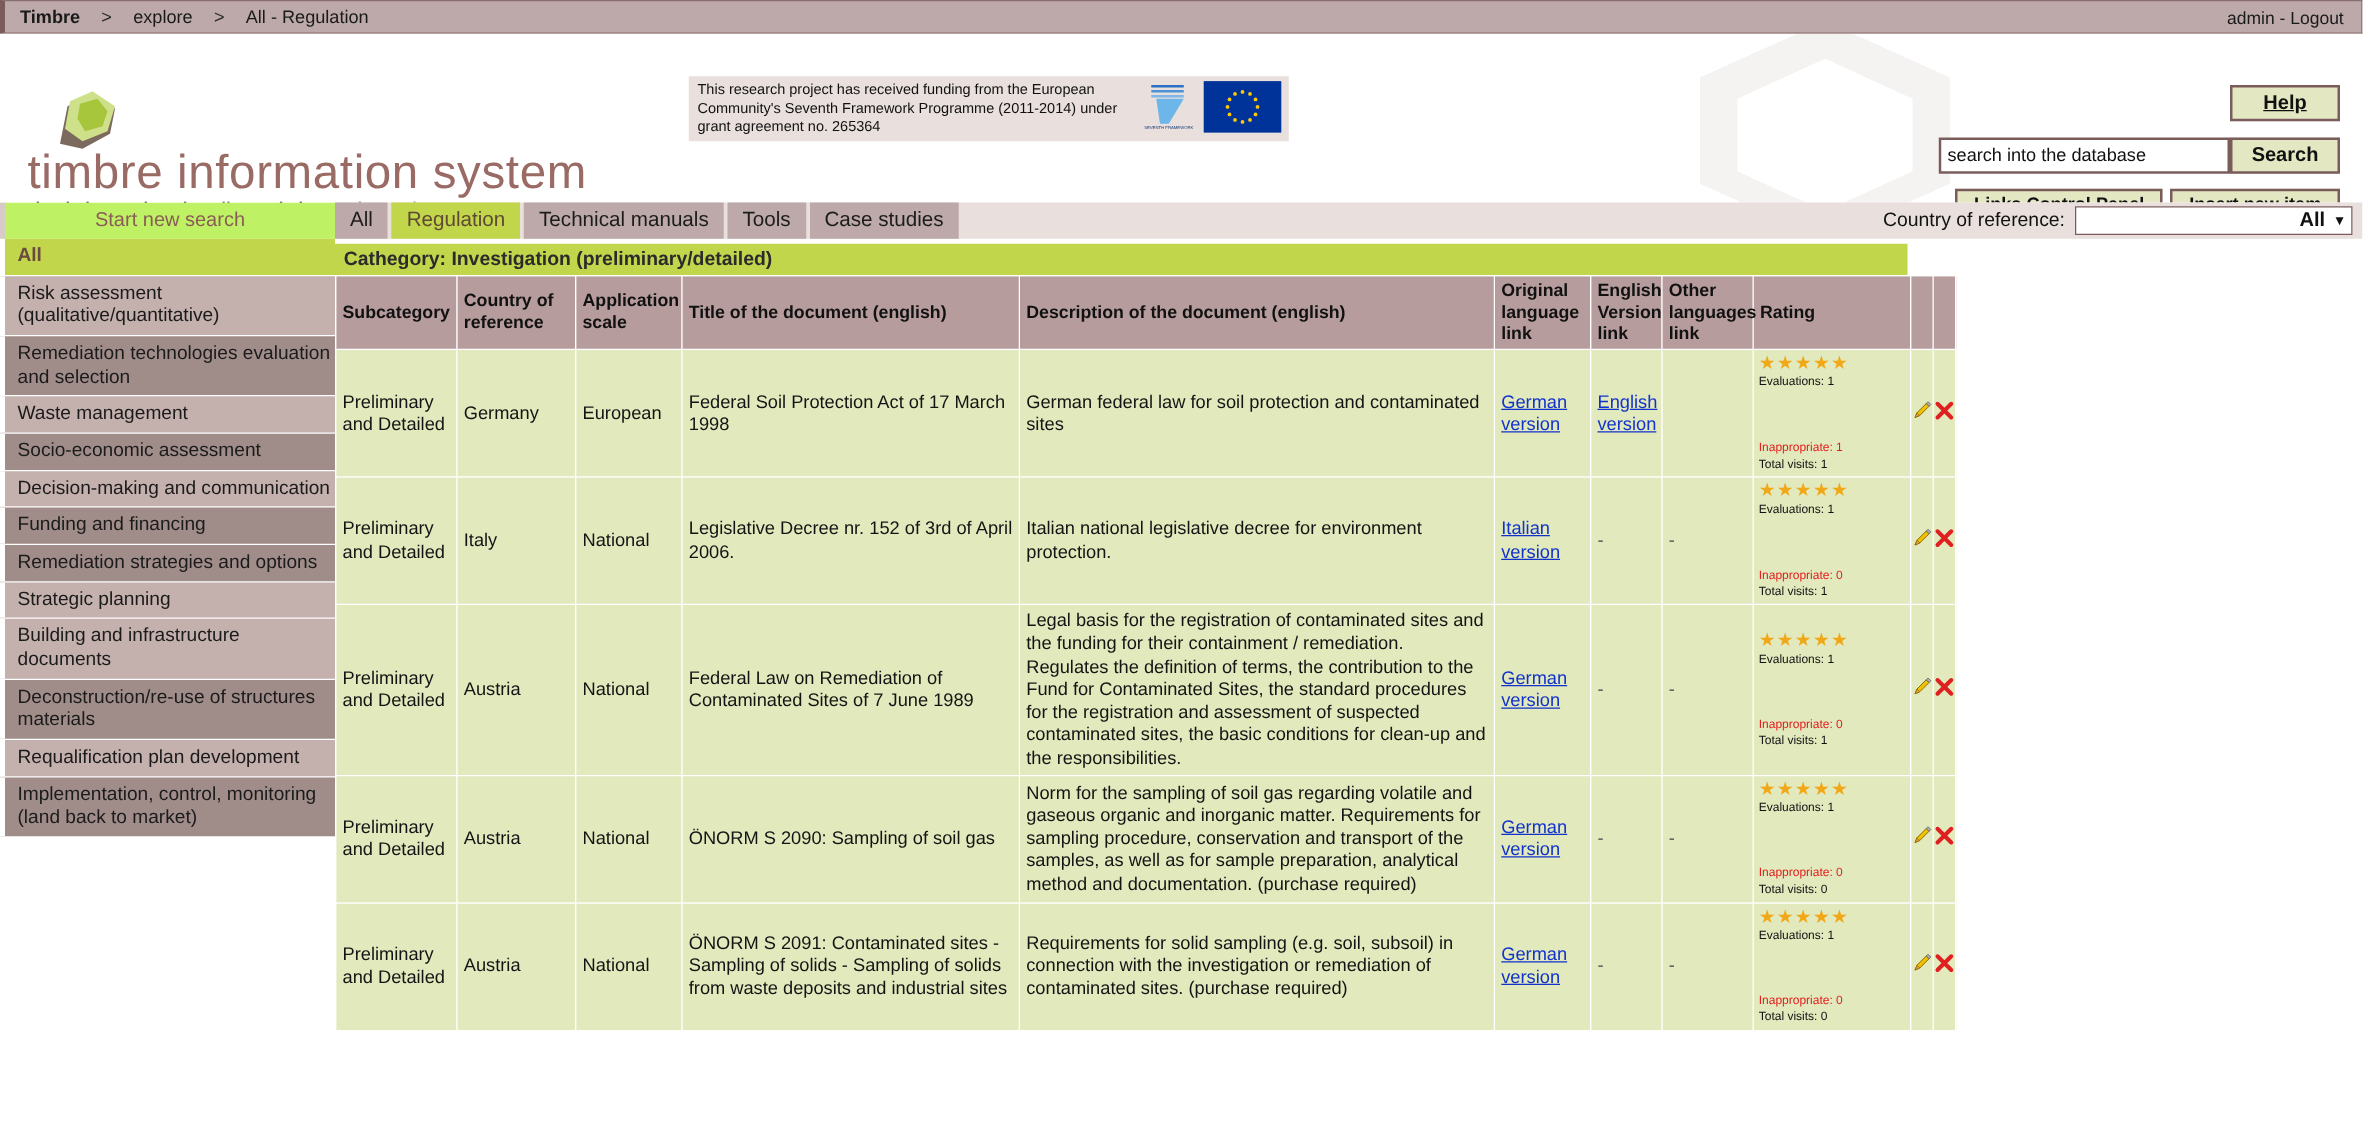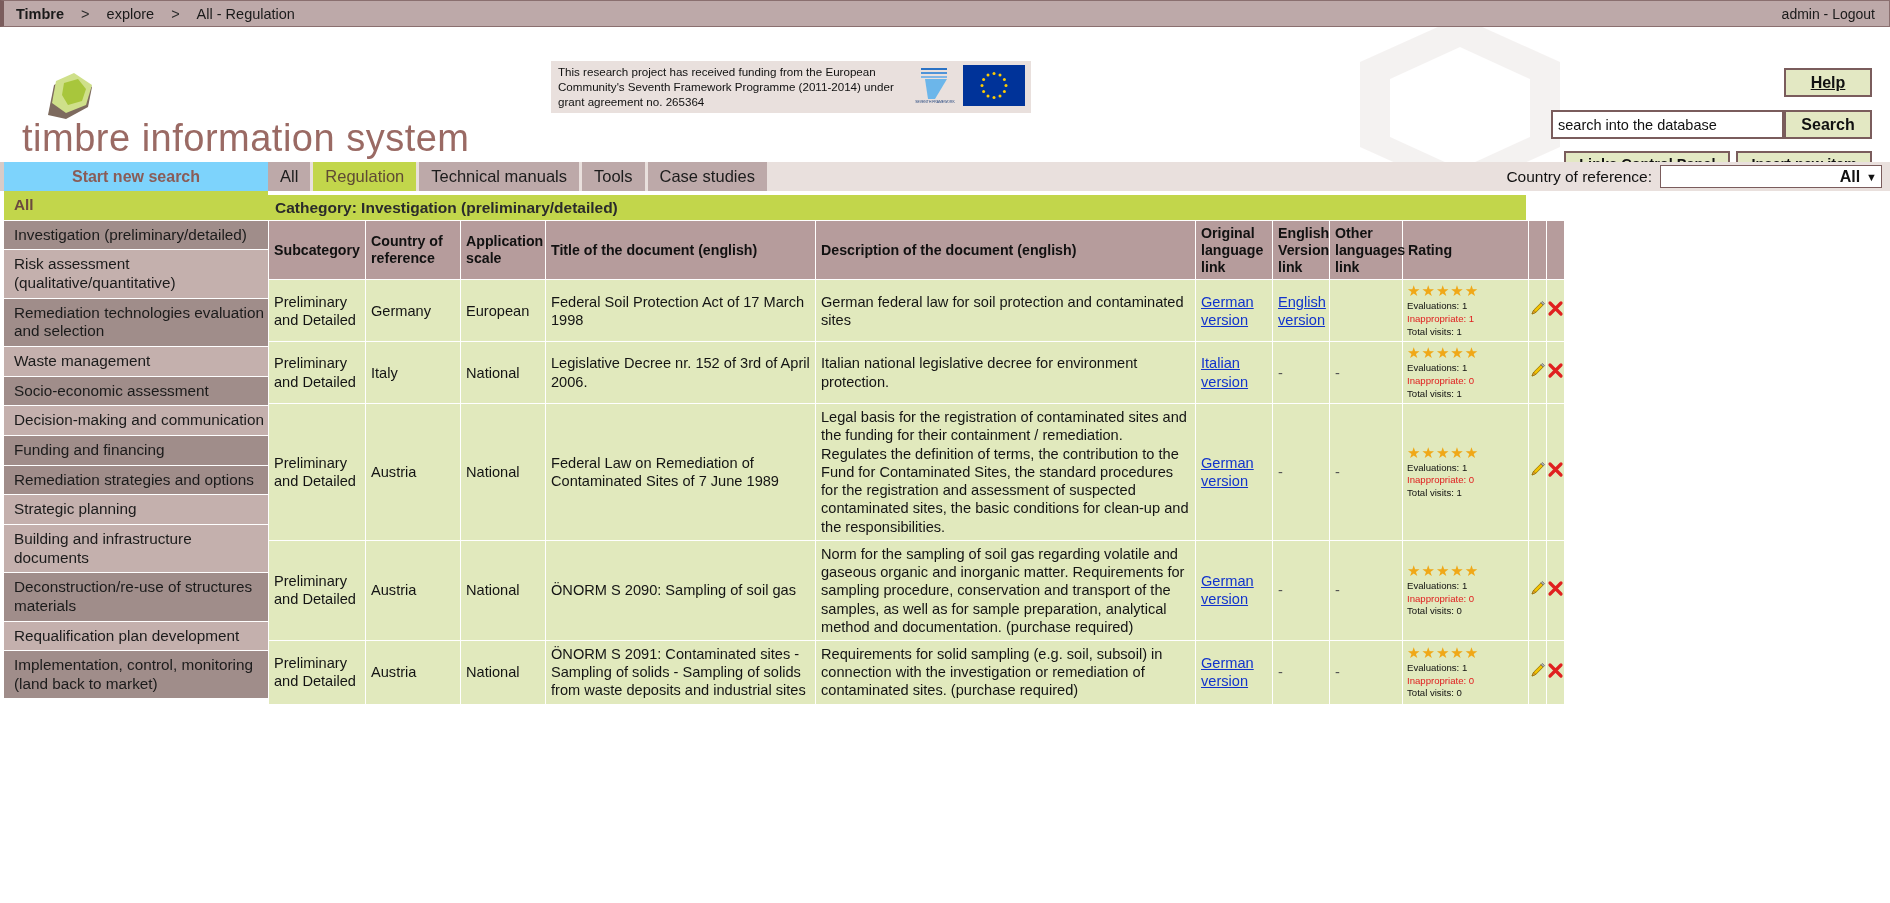--- a/index.html
+++ b/index.html
@@ -152,23 +152,23 @@
     display: flex;
     align-items: flex-start;
     height: 741px;
   }
   .sidebar {
     width: 268px;
     flex: none;
   }
   .sidebar-head {
     height: 29px;
-    background: #7dd3fc;
+    background: #bef264;
     color: #8a5c57;
-    font-weight: bold;
+    font-weight: normal;
     font-size: 16px;
     display: flex; align-items: center; justify-content: center;
     border-left: 4px solid #d8cbc7;
   }
   .side-item {
     border-left: 4px solid #ffffff;
     padding: 5px 0 5px 10px;
     font-size: 15.3px;
     color: #1b1b1b;
     line-height: 1.22;
@@ -268,21 +268,21 @@
   .doclink {
     color: #1133cc;
     text-decoration: underline;
     cursor: pointer;
   }
   .dash { color: #555; }
 
   .rating-cell { padding: 3px 4px !important; }
   .stars { font-size: 15px; color: #f0a818; letter-spacing: 1px; line-height: 1; }
   .rstats { font-size: 9.6px; line-height: 1.32; color: #111; margin-top: 2px; }
-  .rstats .inappr { color: #e02020; }
+  .rstats .inappr { color: #e02020; margin-top: 40px; }
 
   .icon-cell { width: 18px; padding: 0 !important; text-align: center; }
   .edit-icon, .del-icon { cursor: pointer; display: inline-block; }
 </style>
 </head>
 <body>
 
 <div class="breadcrumb-bar">
   <div class="crumbs">
     <span class="crumb-root">Timbre</span>
@@ -353,23 +353,20 @@
   </div>
 </div>
 
 <div class="body-wrap">
 
   <div class="sidebar">
     <div class="sidebar-head">Start new search</div>
     <div id="sidebar-list">
         <div class="side-item active">
           <span>All</span>
-        </div>
-        <div class="side-item dark">
-          <span>Investigation (preliminary/detailed)</span>
         </div>
         <div class="side-item light">
           <span>Risk assessment (qualitative/quantitative)</span>
         </div>
         <div class="side-item dark">
           <span>Remediation technologies evaluation and selection</span>
         </div>
         <div class="side-item light">
           <span>Waste management</span>
         </div>

